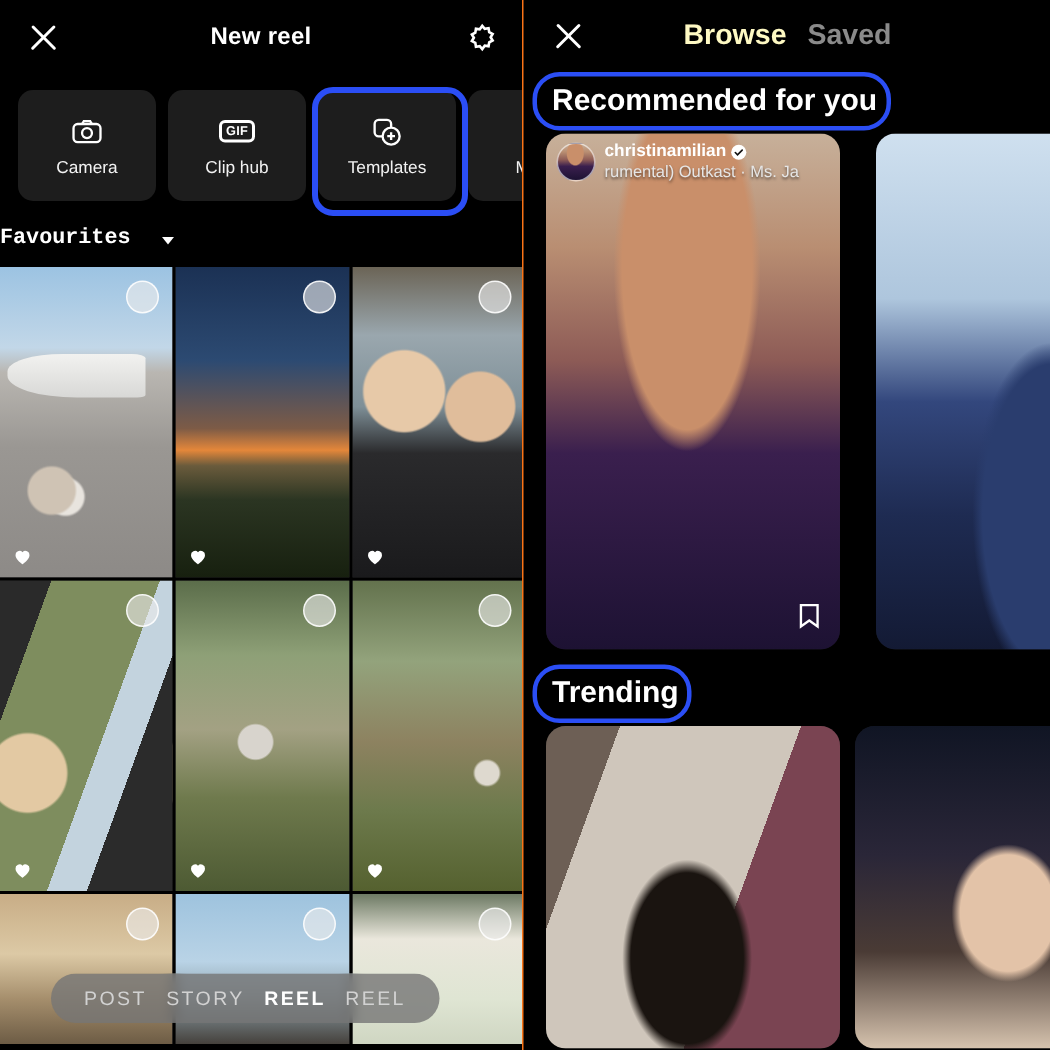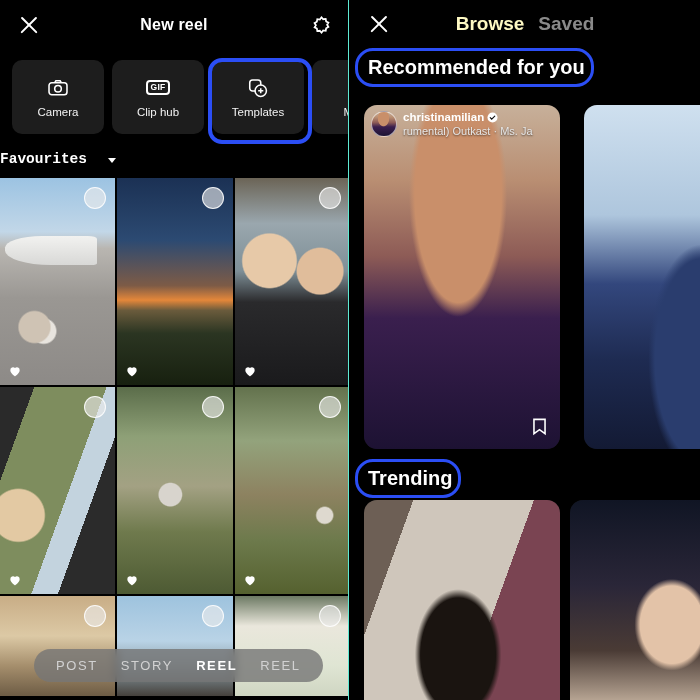--- a/index.html
+++ b/index.html
@@ -6,21 +6,21 @@
   html, body {
     width: 700px; height: 700px;
     background: #000;
     font-family: "Liberation Sans", sans-serif;
     overflow: hidden;
   }
   .app { position: relative; width: 700px; height: 700px; display: flex; }
 
   
   .panel { position: relative; width: 350px; height: 700px; background: #000; overflow: hidden; }
-  .panel-left { border-right: 2px solid #5eead4; }
+  .panel-left { border-right: 2px solid #f97316; }
   .panel-divider {
     position: absolute; left: 349px; top: 0; width: 3px; height: 700px;
     background: #000; z-index: 60;
   }
 
   
   .l-header {
     position: relative; height: 50px; display: flex; align-items: center;
     justify-content: center;
   }
@@ -94,21 +94,21 @@
   .heart {
     position: absolute; left: 8px; bottom: 7px; width: 14px; height: 14px;
     z-index: 5;
   }
   .heart svg { display: block; }
 
   
   .mode-pill {
     position: absolute; left: 34px; bottom: 18px;
     background: rgba(118,118,118,.80); border-radius: 24px;
-    padding: 9px 22px; display: flex; gap: 23px; align-items: flex-end;
+    padding: 9px 22px; display: flex; gap: 13px; align-items: flex-end;
     z-index: 30; backdrop-filter: blur(4px);
   }
   .mode-item {
     color: #d2d2d2; font-size: 13px; letter-spacing: 1.6px;
     cursor: pointer; font-weight: normal;
   }
   .mode-item.active { color: #fff; font-weight: bold; }
 
   
   .r-header { position: relative; height: 48px; display: flex; align-items: center;
@@ -118,21 +118,21 @@
   .r-tab.inactive { color: #8a8a8a; }
 
   
   .sec-title {
     color: #fff; font-size: 20px; font-weight: bold;
     padding: 0 0 0 4px;
   }
   .sec-wrap { position: relative; display: inline-block; margin: 8px 0 0 14px; }
 
   
-  .cards-row { display: flex; gap: 24px; padding-left: 14px; margin-top: 26px; }
+  .cards-row { display: flex; gap: 24px; padding-left: 14px; margin-top: 10px; }
   .rcard {
     position: relative; border-radius: 13px; overflow: hidden;
     width: 196px; height: 344px; flex: 0 0 auto; background: #111; cursor: pointer;
   }
   .rcard.clip { width: 196px; margin-right: -56px; }
   .rcard-img { position: absolute; inset: 0; }
   .rcard-meta {
     position: absolute; top: 6px; left: 7px; right: 7px; z-index: 6;
     display: flex; gap: 6px; align-items: flex-start;
   }

